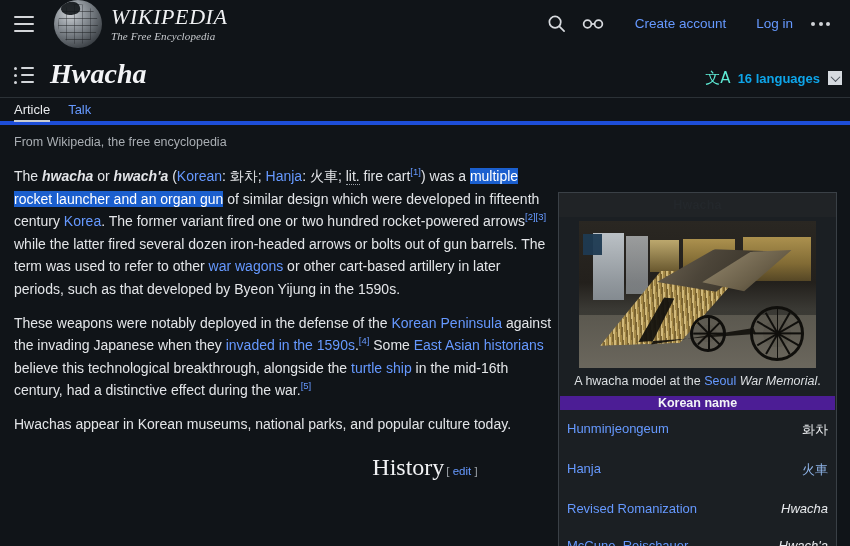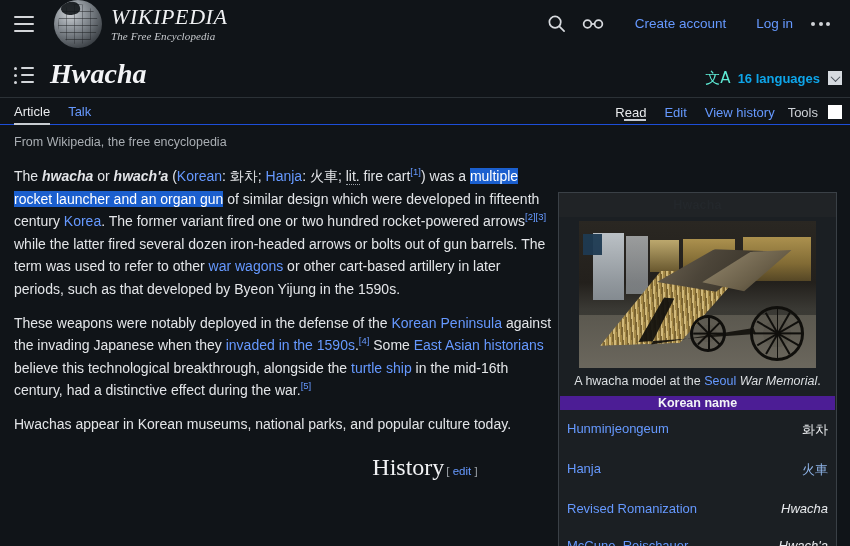--- a/index.html
+++ b/index.html
@@ -156,21 +156,21 @@
     width: 6px; height: 6px;
     border-right: 1.6px solid #4a5159;
     border-bottom: 1.6px solid #4a5159;
     transform: rotate(45deg) translate(-1px,-1px);
   }
 
   
   .tabbar {
     position: relative;
     border-top: 1px solid #2b3136;
-    border-bottom: 1px solid #1d4ed8;
+    border-bottom: 4px solid #1d4ed8;
     height: 28px;
     margin: 8px 0 0 0;
     display: flex;
     align-items: stretch;
     padding: 0 14px;
   }
   .tab {
     font-size: 13px;
     color: #6699ff;
     padding: 0 9px;
@@ -432,27 +432,20 @@
   <div class="lang-btn">
     <span class="lang-icon">文A</span>
     <span class="lang-label">16 languages</span>
   </div>
   <div class="chev-box"></div>
 </div>
 
 <div class="tabbar">
   <div class="tab active">Article</div>
   <div class="tab">Talk</div>
-  <div class="tabs-right">
-    <div class="tab active">Read</div>
-    <div class="tab">Edit</div>
-    <div class="tab">View history</div>
-    <span class="tools-label">Tools</span>
-    <span class="tools-box"></span>
-  </div>
 </div>
 
 <div class="content">
   <div class="siteSub">From Wikipedia, the free encyclopedia</div>
 
   <div class="bodytext">
     <p><span>The </span><b class="it">hwacha</b><span> or </span><b class="it">hwach'a</b><span> (</span><span class="lnk">Korean</span><span>: </span><span class="hangul">화차</span><span>; </span><span class="lnk">Hanja</span><span>: </span><span class="hangul">火車</span><span>; </span><span class="abbr">lit.</span><span> fire cart</span><sup><span class="lnk">[1]</span></sup><span>) was a </span><span class="sel">multiple</span> <span class="sel">rocket launcher and an organ gun</span><span> of similar design which were developed in fifteenth century </span><span class="lnk">Korea</span><span>. The former variant fired one or two hundred rocket-powered arrows</span><sup><span class="lnk">[2]</span></sup><sup><span class="lnk">[3]</span></sup><span> while the latter fired several dozen iron-headed arrows or bolts out of gun barrels. The term was used to refer to other </span><span class="lnk">war wagons</span><span> or other cart-based artillery in later periods, such as that developed by Byeon Yijung in the 1590s.</span></p>
 
     <p><span>These weapons were notably deployed in the defense of the </span><span class="lnk">Korean Peninsula</span><span> against the invading Japanese when they </span><span class="lnk">invaded in the 1590s</span><span>.</span><sup><span class="lnk">[4]</span></sup><span> Some </span><span class="lnk">East Asian historians</span><span> believe this technological breakthrough, alongside the </span><span class="lnk">turtle ship</span><span> in the mid-16th century, had a distinctive effect during the war.</span><sup><span class="lnk">[5]</span></sup></p>
 

